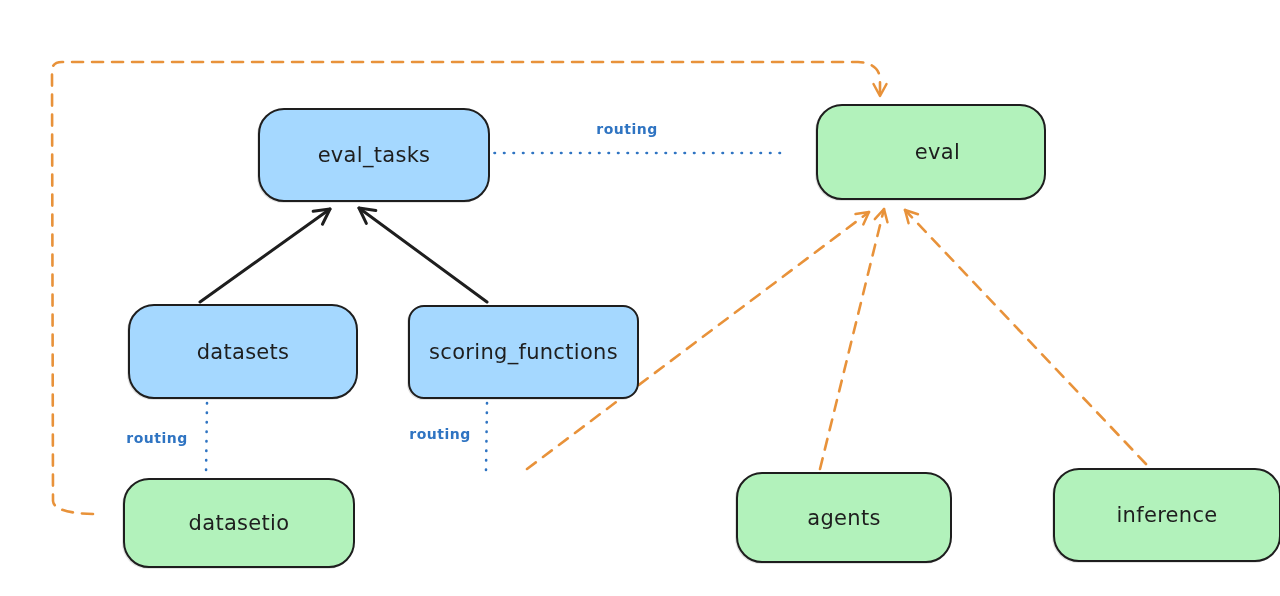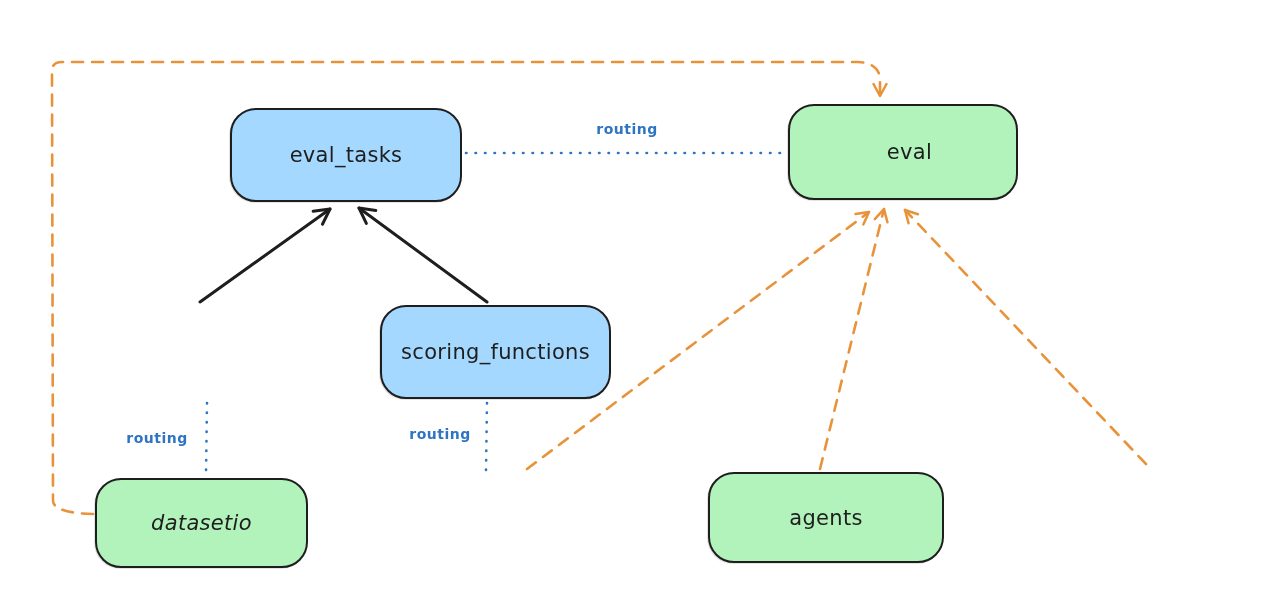--- a/index.html
+++ b/index.html
@@ -21,20 +21,21 @@
   }
   .node {
     position: absolute;
     box-sizing: border-box;
     border: 2.5px solid var(--stroke, #1e1e1e);
     border-radius: 26px;
     display: flex;
     align-items: center;
     justify-content: center;
     box-shadow: -1px 1px 0 rgba(100,100,100,0.18);
+    margin-left: 28px;
   }
   .node.registry { background: var(--registry-fill, #a5d8ff); }
   .node.api      { background: var(--api-fill, #b2f2bb); }
   .node-label {
     color: var(--stroke, #1e1e1e);
     font-size: 21px;
     letter-spacing: 0.3px;
     white-space: nowrap;
   }
   .edge-label {
@@ -71,31 +72,37 @@
 
     <path d="M 93 514 Q 54 513 53 501 L 52 71 Q 52 62 62 62 L 858 62 Q 879 63 880 79 L 880 96" fill="none" style="stroke:var(--provider-orange,#e8923a)" stroke-width="2.6" stroke-linecap="round" stroke-dasharray="11 9" marker-end="url(#arrow-orange)"></path>
     <line x1="527" y1="469" x2="869" y2="212" style="stroke:var(--provider-orange,#e8923a)" stroke-width="2.6" stroke-linecap="round" stroke-dasharray="11 9" marker-end="url(#arrow-orange)"></line>
     <line x1="820" y1="469" x2="884" y2="209" style="stroke:var(--provider-orange,#e8923a)" stroke-width="2.6" stroke-linecap="round" stroke-dasharray="11 9" marker-end="url(#arrow-orange)"></line>
     <line x1="1146" y1="464" x2="905" y2="210" style="stroke:var(--provider-orange,#e8923a)" stroke-width="2.6" stroke-linecap="round" stroke-dasharray="11 9" marker-end="url(#arrow-orange)"></line>
   </svg>
 
   <div class="node registry" style="left:230px; top:108px; width:232px; height:94px;">
     <span class="node-label">eval_tasks</span>
   </div>
-  <div class="node registry" style="left:380px; top:305px; width:231px; height:94px;">
+  <div class="node registry" style="left:100px; top:304px; width:230px; height:95px;">
+    <span class="node-label">datasets</span>
+  </div>
+  <div class="node registry" style="left:380px; top:305px; width:231px; height:94px;border-radius:16px;">
     <span class="node-label">scoring_functions</span>
   </div>
 
   <div class="node api" style="left:788px; top:104px; width:230px; height:96px;padding-left:13px;">
     <span class="node-label">eval</span>
   </div>
-  <div class="node api" style="left:95px; top:478px; width:213px; height:90px;font-style:italic;">
+  <div class="node api" style="left:95px; top:478px; width:232px; height:90px;">
     <span class="node-label">datasetio</span>
   </div>
-  <div class="node api" style="left:708px; top:472px; width:236px; height:91px;">
+  <div class="node api" style="left:708px; top:472px; width:216px; height:91px;">
     <span class="node-label">agents</span>
+  </div>
+  <div class="node api" style="left:1025px; top:468px; width:228px; height:94px;">
+    <span class="node-label">inference</span>
   </div>
 
   <div class="edge-label" style="left:627px; top:129px;">routing</div>
   <div class="edge-label" style="left:157px; top:438px;">routing</div>
   <div class="edge-label" style="left:440px; top:434px;">routing</div>
 
 </div>
 
 </body></html>

